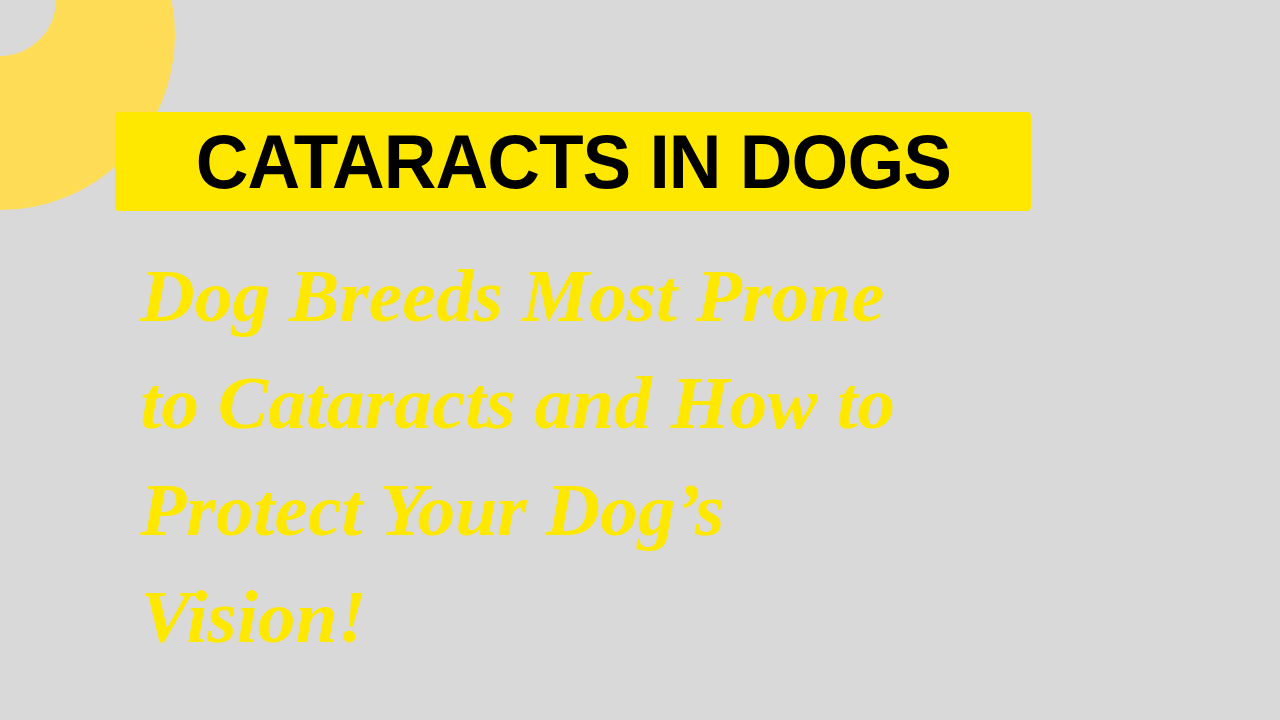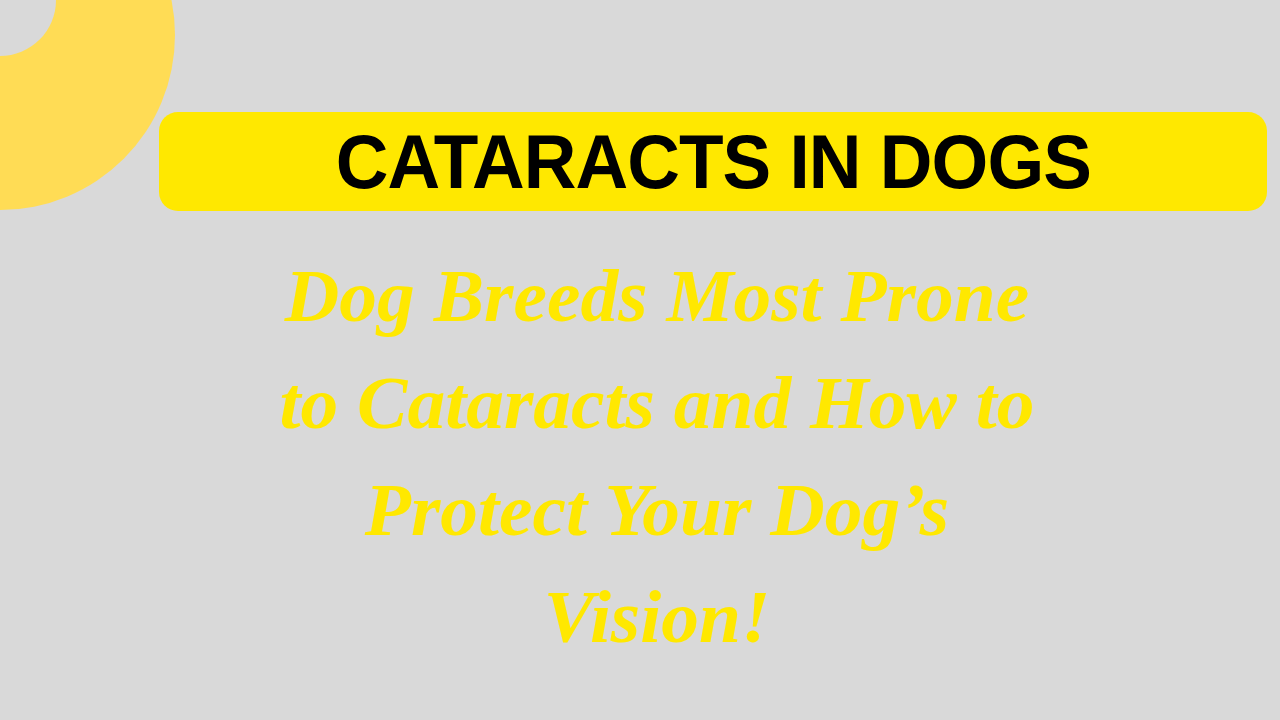--- a/index.html
+++ b/index.html
@@ -30,49 +30,47 @@
     width: 300px;
     height: 300px;
     pointer-events: none;
   }
 
   
   .title-bar {
     position: absolute;
     left: 115px;
     top: 112px;
-    width: 1108px;
+    width: 916px;
     height: 99px;
     background: #ffe800;
-    border-radius: 19px;
+    border-radius: 4px;
     display: flex;
     align-items: center;
     justify-content: center;
-    margin-left: 44px;
   }
 
   .title-text {
     font-family: "Liberation Sans", sans-serif;
     font-weight: bold;
     font-size: 76px;
     line-height: 1;
     color: #000000;
     letter-spacing: -1px;
     transform: scaleX(0.96);
     white-space: nowrap;
     text-align: center;
   }
 
   
   .subtitle {
     position: absolute;
-    left: 167px;
+    left: 150px;
     top: 243px;
     width: 980px;
-    text-align: center;
   }
 
   .subtitle-line {
     font-family: "Liberation Serif", serif;
     font-style: italic;
     font-weight: bold;
     font-size: 74px;
     line-height: 107px;
     color: #ffe800;
     letter-spacing: 0px;

